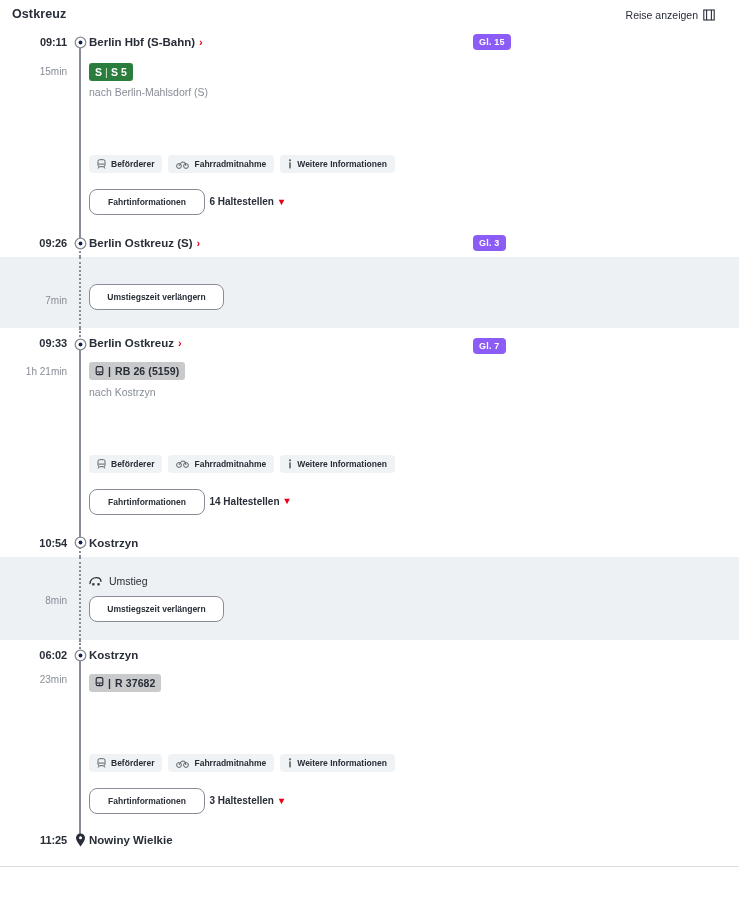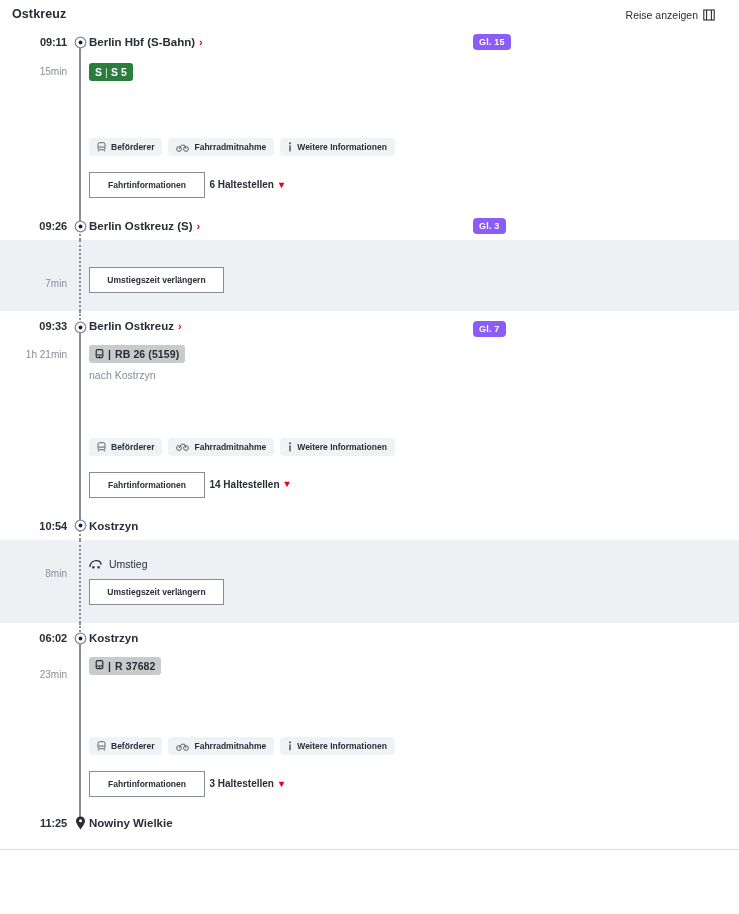--- a/index.html
+++ b/index.html
@@ -182,21 +182,21 @@
   }
   .chip svg { display: block; opacity: .85; }
 
   
   .btn-outline {
     display: inline-flex;
     align-items: center;
     justify-content: center;
     background: #ffffff;
     border: 1px solid #878c96;
-    border-radius: 0;
+    border-radius: 8px;
     font-size: 8.5px;
     font-weight: bold;
     color: #282d37;
     padding: 7px 14px;
     cursor: pointer;
     white-space: nowrap;
   }
   .btn-fahrt { margin-top: 16px; width: 116px; }
   .btn-umstieg { margin-top: 9px; width: 135px; }
 
@@ -266,20 +266,21 @@
     <div class="seg-body" style="padding-top:8px;padding-bottom:14px">
       <div class="rail solid" style="top:0;bottom:0"></div>
       <div class="dur" style="top:12px">15min</div>
 
       <div class="line-badge sbahn">
         <span>S</span>
         <span class="sep">|</span>
         <span>S 5</span>
       </div>
 
+      <div class="dest">nach Berlin-Mahlsdorf (S)</div>
 
       <div class="chips">
         <div class="chip">
           <span>
             <svg width="9" height="10" viewBox="0 0 9 10">
                 <rect x="1" y="0.7" width="7" height="7" rx="1.6" fill="none" stroke="#46484d" stroke-width="1"></rect>
                 <line x1="1.6" y1="5.1" x2="7.4" y2="5.1" stroke="#46484d" stroke-width="1"></line>
                 <line x1="2.1" y1="8" x2="1.1" y2="9.5" stroke="#46484d" stroke-width="1"></line>
                 <line x1="6.9" y1="8" x2="7.9" y2="9.5" stroke="#46484d" stroke-width="1"></line>
               </svg>
@@ -436,21 +437,21 @@
       </div>
       <div class="stop-name">
         <span>Kostrzyn</span>
       </div>
     </div>
   </div>
 
   <div class="seg transfer-bg">
     <div class="seg-body" style="padding-top:18px;padding-bottom:18px">
       <div class="rail dotted" style="top:0;bottom:0"></div>
-      <div class="dur" style="top:28px">8min</div>
+      <div class="dur" style="top:38px">8min</div>
 
       <div class="walk-row">
         <span>
           <svg width="13" height="10" viewBox="0 0 13 10">
             <path d="M1 7.5 C1.4 3.6 4.4 1.6 7.4 1.6 C10 1.6 11.8 3.2 12 5.4" fill="none" stroke="#282d37" stroke-width="1.3" stroke-linecap="round"></path>
             <rect x="3.2" y="7.2" width="2.3" height="2.2" fill="#282d37"></rect>
             <rect x="8.4" y="7.2" width="2.3" height="2.2" fill="#282d37"></rect>
           </svg>
         </span>
         <span>Umstieg</span>
@@ -471,21 +472,21 @@
           <circle cx="6.5" cy="6.5" r="1.9" fill="#10204b"></circle>
         </svg>
       </div>
       <div class="stop-name" style="top:9px">
         <span>Kostrzyn</span>
       </div>
     </div>
 
     <div class="seg-body" style="padding-top:8px;padding-bottom:14px">
       <div class="rail solid" style="top:0;bottom:0"></div>
-      <div class="dur" style="top:20px">23min</div>
+      <div class="dur" style="top:8px">23min</div>
 
       <div class="line-badge rail-grey">
         <span>
           <svg width="9" height="11" viewBox="0 0 9 11">
               <rect x="1.2" y="0.6" width="6.6" height="8" rx="1.4" fill="none" stroke="#282d37" stroke-width="1.2"></rect>
               <line x1="1.8" y1="6" x2="7.2" y2="6" stroke="#282d37" stroke-width="1.1"></line>
               <circle cx="4.5" cy="7.3" r="0.6" fill="#282d37"></circle>
             </svg>
         </span>
         <span>|</span>

